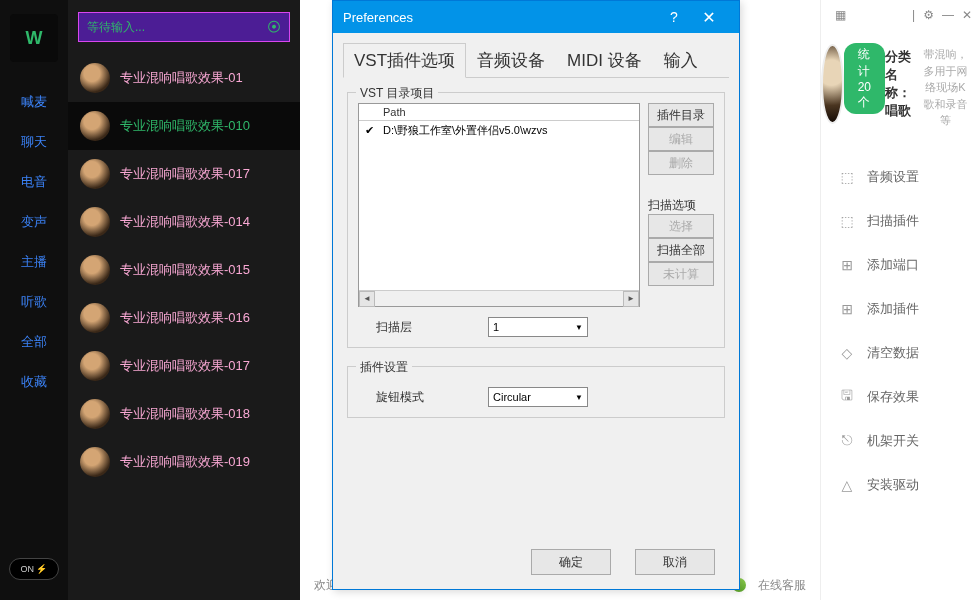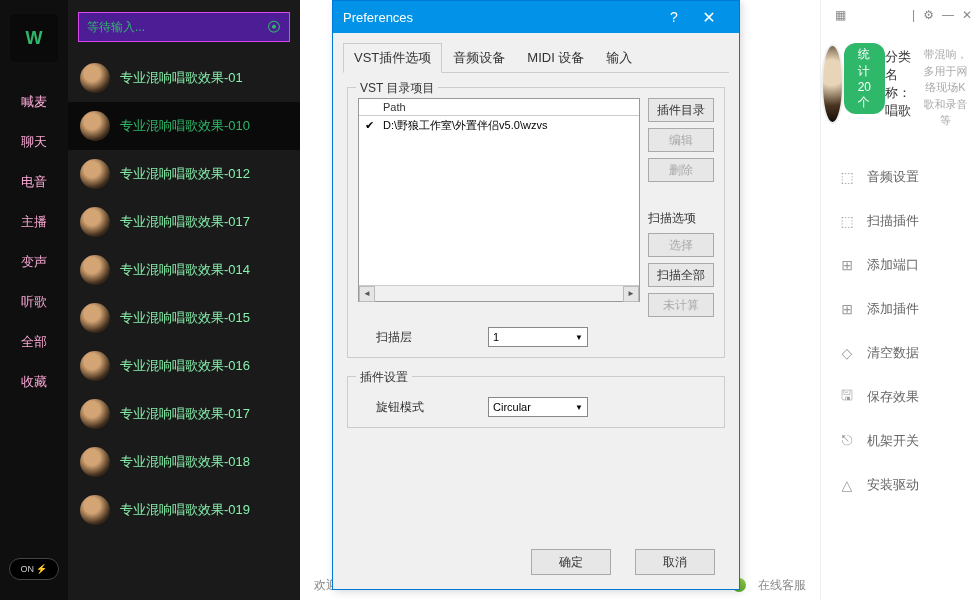--- a/index.html
+++ b/index.html
@@ -2,81 +2,81 @@
 <html><head>
 <meta charset="utf-8">
 <style>
 * { margin: 0; padding: 0; box-sizing: border-box; font-family: "Microsoft YaHei", sans-serif; }
 body { width: 980px; height: 600px; overflow: hidden; background: #fff; position: relative; }
 
 
 .left-panel { position: absolute; left: 0; top: 0; width: 300px; height: 600px; background: #1a1a1a; display: flex; }
 .nav-col { width: 68px; background: #0f0f0f; display: flex; flex-direction: column; align-items: center; }
 .logo { width: 48px; height: 48px; margin: 14px 0 20px; background: #0a0a0a; border-radius: 4px; display: flex; align-items: center; justify-content: center; color: #2fb86a; font-weight: bold; font-size: 18px; }
-.nav-item { width: 68px; height: 40px; display: flex; align-items: center; justify-content: center; color: #f9a8d4; font-size: 13px; cursor: pointer; }
+.nav-item { width: 68px; height: 40px; display: flex; align-items: center; justify-content: center; color: #3b82f6; font-size: 13px; cursor: pointer; }
 .nav-item.active { background: #1a1a1a; color: #2fb86a; border-left: 3px solid #2fb86a; }
 .toggle-switch { margin-top: auto; margin-bottom: 20px; width: 50px; height: 22px; background: #000; border: 1px solid #444; border-radius: 11px; display: flex; align-items: center; justify-content: center; color: #ccc; font-size: 9px; }
 
 .list-col { flex: 1; background: #1a1a1a; display: flex; flex-direction: column; }
 .search-row { padding: 12px 10px; display: flex; align-items: center; }
 .search-box { flex: 1; height: 30px; background: #4c1d95; border: 1px solid #d946ef; display: flex; align-items: center; padding: 0 8px; }
 .search-input { flex: 1; background: transparent; border: none; color: #2fb86a; font-size: 12px; outline: none; }
 .search-input::placeholder { color: #2fb86a; }
 .search-icon { color: #2fb86a; font-size: 14px; }
 
 .effect-list { flex: 1; overflow: hidden; }
 .effect-item { height: 48px; display: flex; align-items: center; padding: 0 12px; cursor: pointer; }
 .effect-item.selected { background: #0a0a0a; }
 .effect-item.selected .effect-label { color: #2fb86a; }
 .avatar { width: 30px; height: 30px; border-radius: 50%; background: radial-gradient(circle at 40% 35%, #d4a574 30%, #3a2818 70%); margin-right: 10px; flex-shrink: 0; }
-.effect-label { color: #86efac; font-size: 13px; flex: 1; }
+.effect-label { color: #f9a8d4; font-size: 13px; flex: 1; }
 .add-btn { width: 18px; height: 18px; border: 1px solid #2fb86a; color: #2fb86a; display: flex; align-items: center; justify-content: center; font-size: 12px; }
 
 
 .right-panel { position: absolute; right: 0; top: 0; width: 160px; height: 600px; background: #fff; border-left: 1px solid #eee; display: flex; flex-direction: column; }
 .win-controls { height: 30px; display: flex; align-items: center; justify-content: flex-end; padding: 0 8px; gap: 8px; color: #888; font-size: 12px; }
 .win-controls span { cursor: pointer; }
 .grid-icon { margin-right: auto; margin-left: 6px; }
 .profile { display: flex; flex-direction: row; align-items: center; padding: 10px 0; }
 .profile-avatar { width: 80px; height: 80px; border-radius: 50%; background: radial-gradient(circle at 45% 35%, #e8d5b7 25%, #4a3520 65%, #1a0f08 95%); border: 2px solid #eee; }
 .profile-badge { margin-top: -12px; background: #2fb86a; color: #fff; font-size: 12px; padding: 3px 14px; border-radius: 12px; }
-.profile-title { margin-top: 0; font-size: 13px; color: #333; font-weight: normal; }
+.profile-title { margin-top: 0; font-size: 13px; color: #333; font-weight: bold; }
 .profile-desc { margin-top: 6px; font-size: 11px; color: #aaa; text-align: center; padding: 0 12px; line-height: 1.5; }
 .menu-list { margin-top: 16px; flex: 1; }
 .menu-item { height: 44px; display: flex; align-items: center; padding: 0 18px; color: #666; font-size: 13px; cursor: pointer; gap: 12px; }
 .menu-icon { width: 16px; height: 16px; display: flex; align-items: center; justify-content: center; color: #999; font-size: 14px; }
 
 
 .center-status { position: absolute; left: 300px; right: 160px; bottom: 0; height: 30px; background: #fff; display: flex; align-items: center; padding: 0 14px; font-size: 12px; color: #888; }
 .center-status .cs-right { margin-left: auto; display: flex; align-items: center; gap: 12px; }
 .status-dot { width: 14px; height: 14px; border-radius: 50%; background: linear-gradient(#8fd14f, #5fa82f); }
 
 
 .dialog { position: absolute; left: 332px; top: 0; width: 408px; height: 590px; background: #f0f0f0; border: 1px solid #0078d7; box-shadow: 2px 2px 8px rgba(0,0,0,0.15); display: flex; flex-direction: column; }
 .dlg-title { height: 32px; background: #0293e8; color: #fff; display: flex; align-items: center; padding: 0 10px; font-size: 13px; }
 .dlg-title-text { flex: 1; }
 .dlg-help { width: 30px; text-align: center; cursor: pointer; font-size: 14px; }
 .dlg-close { width: 40px; text-align: center; cursor: pointer; font-size: 16px; }
 .dlg-body { flex: 1; padding: 10px; display: flex; flex-direction: column; }
 .tabs { display: flex; border-bottom: 1px solid #ccc; }
-.tab { padding: 5px 10px; font-size: 13px; color: #333; cursor: pointer; border: 1px solid transparent; border-bottom: none; background: #f0f0f0; }
+.tab { padding: 5px 10px; font-size: 17px; color: #333; cursor: pointer; border: 1px solid transparent; border-bottom: none; background: #f0f0f0; }
 .tab.active { background: #f0f0f0; border-color: #ccc; border-bottom: 1px solid #f0f0f0; margin-bottom: -1px; }
 
 .groupbox { border: 1px solid #ccc; margin: 14px 4px 4px; padding: 10px; position: relative; }
 .groupbox-title { position: absolute; top: -8px; left: 8px; background: #f0f0f0; padding: 0 4px; font-size: 12px; color: #333; }
 .vst-row { display: flex; gap: 8px; }
 .path-table { flex: 1; background: #fff; border: 1px solid #999; height: 204px; font-size: 11px; position: relative; }
 .path-header { border-bottom: 1px solid #ccc; padding: 2px 6px 2px 24px; color: #333; background: #fff; }
 .path-cell { padding: 2px 6px; display: flex; align-items: center; white-space: nowrap; overflow: hidden; }
 .path-check { width: 14px; margin-right: 4px; }
 .scrollbar-h { position: absolute; bottom: 0; left: 0; right: 0; height: 16px; background: #f0f0f0; border-top: 1px solid #ccc; display: flex; align-items: center; }
 .sb-arrow { width: 16px; height: 16px; background: #e5e5e5; border: 1px solid #bbb; display: flex; align-items: center; justify-content: center; font-size: 8px; color: #555; cursor: pointer; }
 .sb-track { flex: 1; }
 
-.side-buttons { width: 66px; display: flex; flex-direction: column; gap: 6px; }
+.side-buttons { width: 66px; display: flex; flex-direction: column; }
 .win-btn { height: 24px; background: #e7e7e7; border: 1px solid #aaa; font-size: 12px; color: #333; cursor: pointer; display: flex; align-items: center; justify-content: center; }
 .win-btn.disabled { color: #aaa; }
 .side-label { font-size: 12px; color: #333; margin-top: 22px; }
 
 .form-row { display: flex; align-items: center; margin-top: 10px; font-size: 12px; }
 .form-row label { width: 130px; text-align: left; padding-left: 18px; color: #333; }
 .select { flex: 1; max-width: 100px; height: 20px; background: #fff; border: 1px solid #888; font-size: 11px; padding: 0 4px; display: flex; align-items: center; justify-content: space-between; cursor: pointer; }
 .select-arrow { font-size: 8px; }
 
 .dlg-footer { display: flex; justify-content: flex-end; gap: 24px; padding: 10px 24px 14px; }
@@ -85,22 +85,22 @@
 </head>
 <body>
 
 <div class="left-panel">
   <div class="nav-col">
     <div class="logo">W</div>
     <div id="nav-items">
         <div class="nav-item">喊麦</div>
         <div class="nav-item">聊天</div>
         <div class="nav-item">电音</div>
+        <div class="nav-item">变声</div>
         <div class="nav-item">主播</div>
-        <div class="nav-item">变声</div>
         <div class="nav-item">听歌</div>
         <div class="nav-item">全部</div>
         <div class="nav-item">收藏</div>
       </div>
     <div class="toggle-switch">ON ⚡</div>
   </div>
   <div class="list-col">
     <div class="search-row">
       <div class="search-box">
         <input class="search-input" placeholder="等待输入..." style="">
@@ -108,24 +108,20 @@
       </div>
     </div>
     <div class="effect-list" id="effect-list">
         <div class="effect-item">
           <div class="avatar"></div>
     <span class="effect-label">专业混响唱歌效果-01</span>
     </div>
         <div class="effect-item selected">
           <div class="avatar"></div>
     <span class="effect-label">专业混响唱歌效果-010</span>
-    </div>
-        <div class="effect-item">
-          <div class="avatar"></div>
-    <span class="effect-label">专业混响唱歌效果-012</span>
     </div>
         <div class="effect-item">
           <div class="avatar"></div>
     <span class="effect-label">专业混响唱歌效果-017</span>
     </div>
         <div class="effect-item">
           <div class="avatar"></div>
     <span class="effect-label">专业混响唱歌效果-014</span>
     </div>
         <div class="effect-item">

